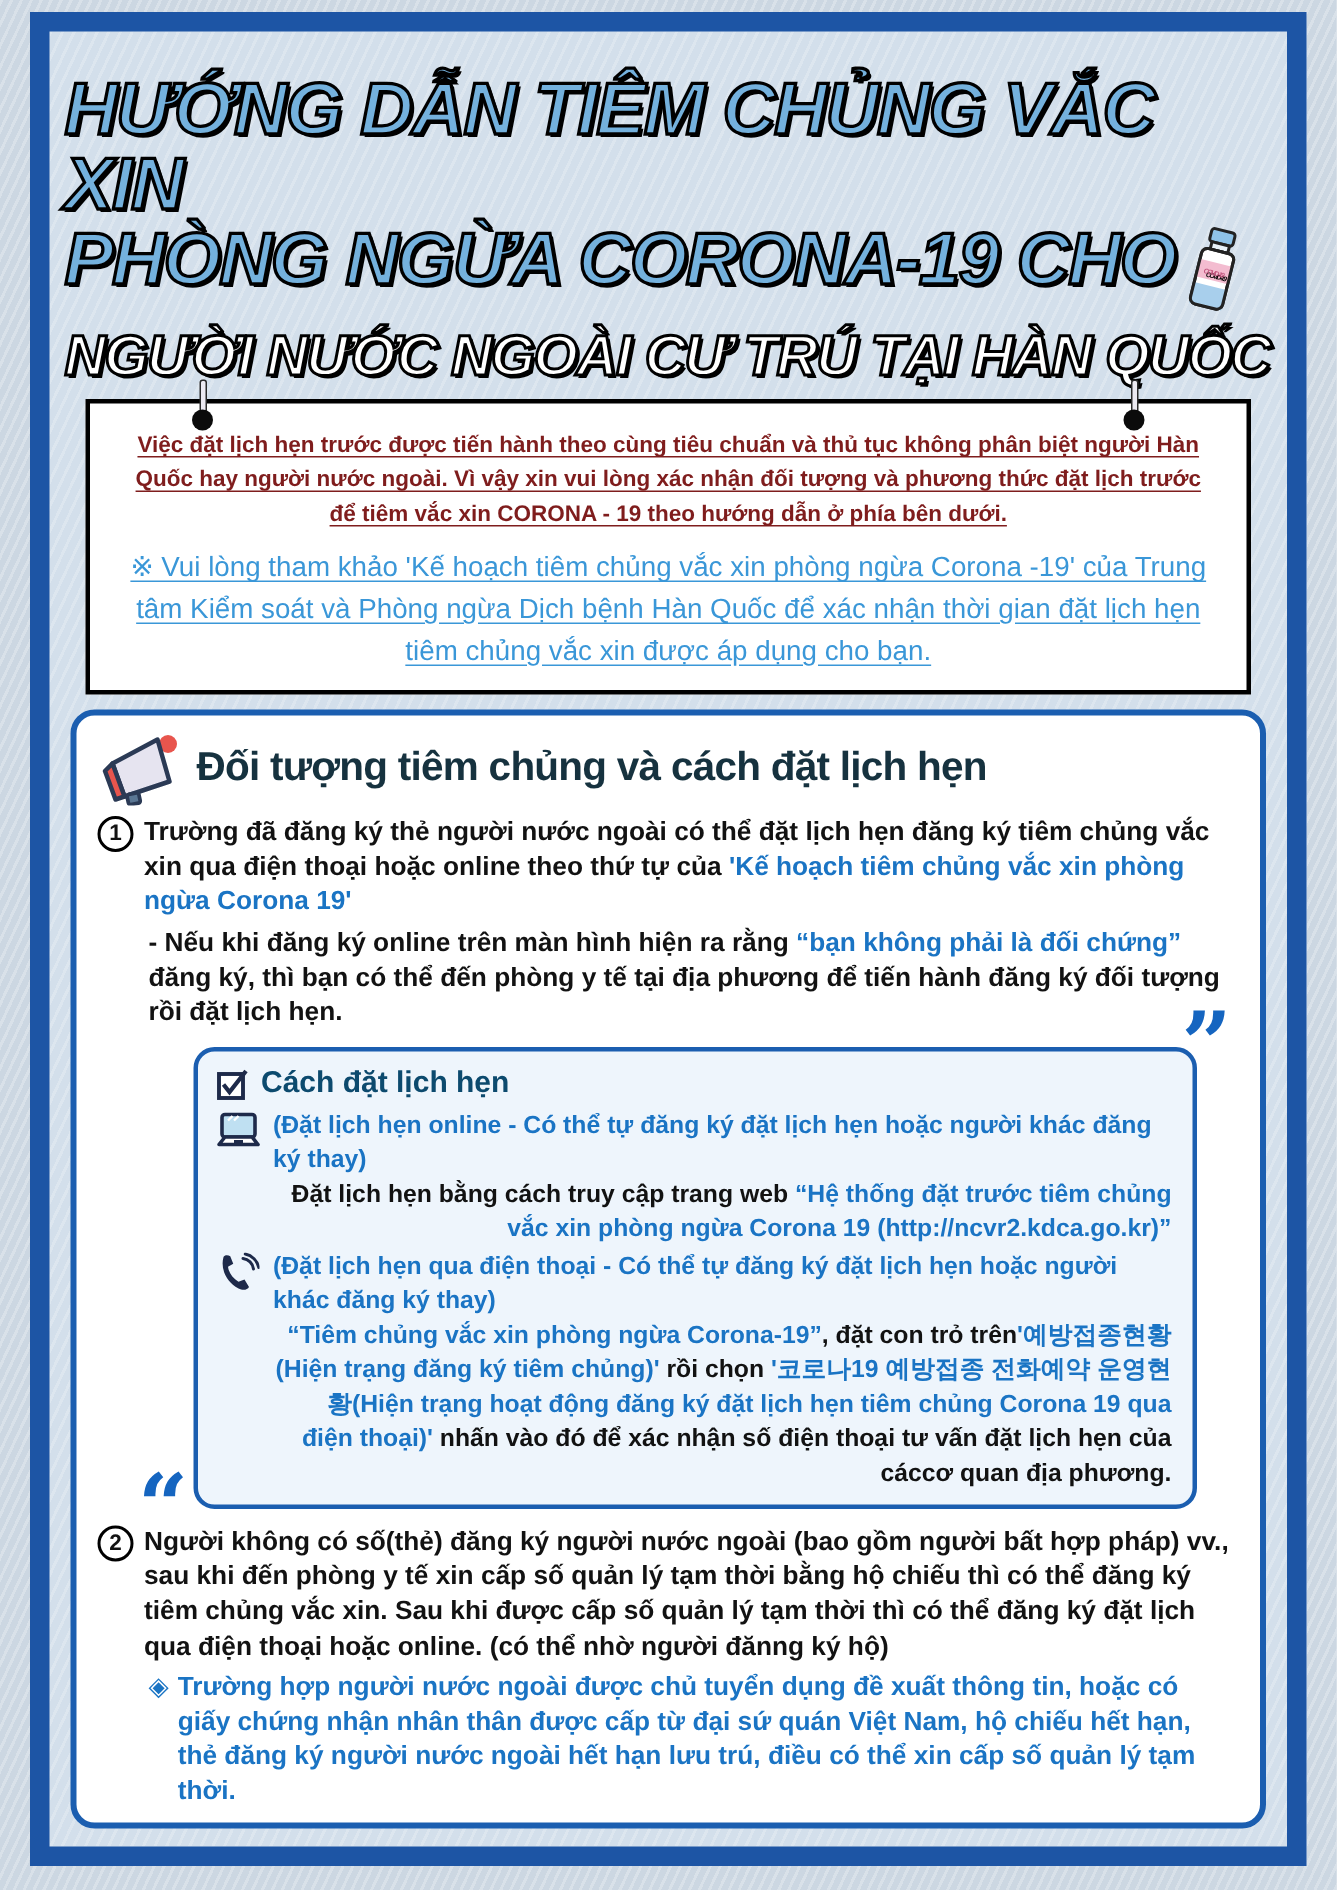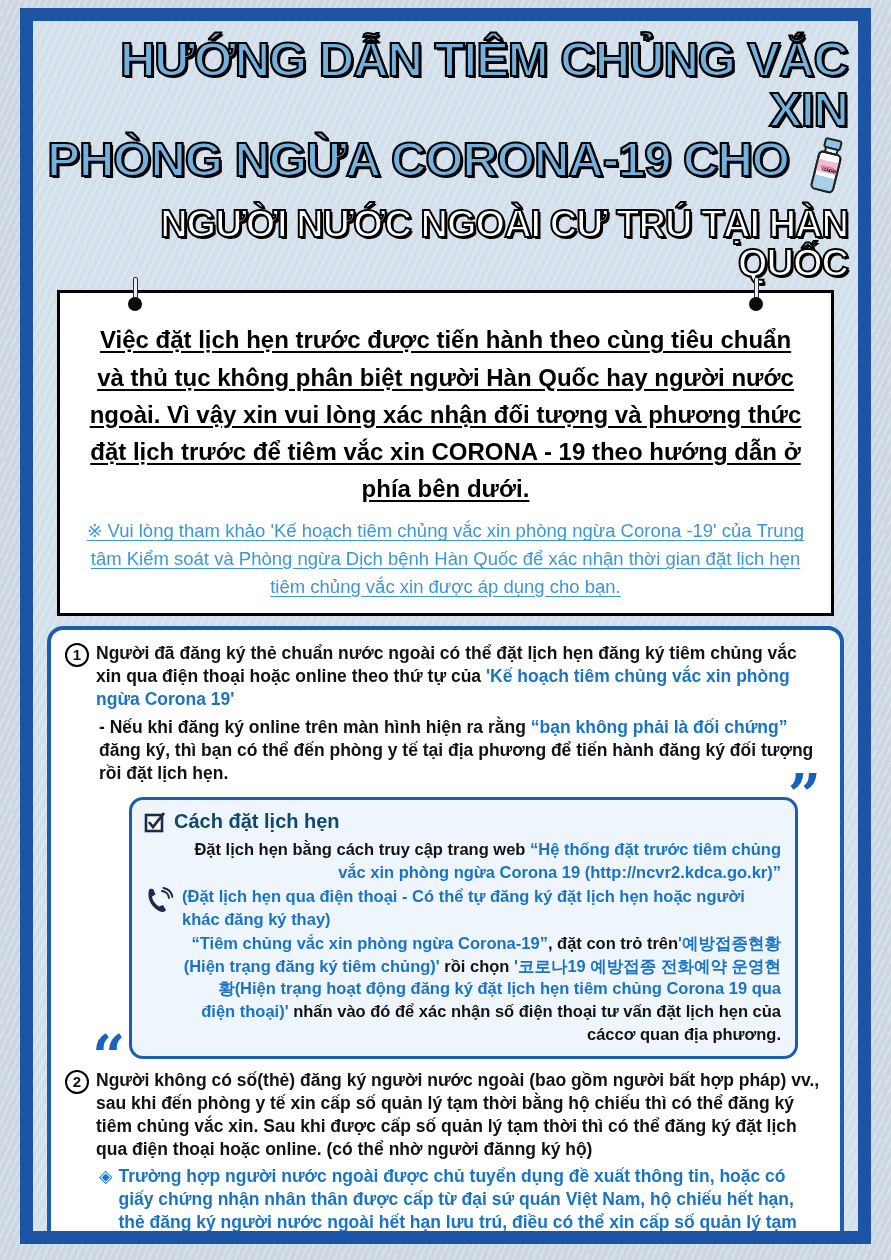--- a/index.html
+++ b/index.html
@@ -21,53 +21,53 @@
     border:13px solid #1d55a5;
     background:
       repeating-linear-gradient(115deg, rgba(255,255,255,.22) 0 2px, rgba(0,0,0,0) 2px 7px),
       #d3dfeb;
     padding:6px 10px 4px 10px;
     display:flex; flex-direction:column;
     overflow:hidden;
   }
 
   
-  .title-block { text-align:right; line-height:1.02; margin-top:8px; }
+  .title-block { text-align:left; line-height:1.02; margin-top:22px;font-style:italic; }
   .t-blue {
     font-weight:800; font-size:49px; letter-spacing:-1px;
     color:#74b1dd;
     -webkit-text-stroke:2.2px #000;
     text-shadow:2px 2px 0 #000;
   }
   .t-white {
     font-weight:800; font-size:38px; letter-spacing:-1px;
     color:#ffffff;
     -webkit-text-stroke:2px #000;
     text-shadow:2px 2px 0 #000;
     margin-top:6px;
   }
-  .t2-wrap { display:inline-flex; align-items:flex-start; gap:17px; }
+  .t2-wrap { display:inline-flex; align-items:flex-start; gap:4px; }
   .vial { margin-top:2px; }
 
   
   .notice {
     position:relative;
     background:#fff;
     border:3px solid #000;
     margin:8px 14px 0 14px;
     padding:16px 26px 12px 26px;
     text-align:center;
   }
   .pin { position:absolute; top:-16px; display:flex; flex-direction:column; align-items:center; }
   .pin-l { left:68px; } .pin-r { right:68px; }
   .pin .stem { width:5px; height:22px; background:#eceaf2; border:1.5px solid #2a2a2a; border-radius:2px; }
   .pin .ball { width:14px; height:14px; background:#0b0b0b; border-radius:50%; margin-top:-2px; }
   .notice-main {
-    color:#000000; font-weight:700; font-size:24px; line-height:1.55;
-    text-decoration:underline; text-underline-offset:3px;margin-top:12px;
+    color:#7f1d1d; font-weight:700; font-size:15px; line-height:1.55;
+    text-decoration:underline; text-underline-offset:3px;
   }
   .notice-note {
     color:#3a97d8; font-weight:400; font-size:18.5px; line-height:1.5; margin-top:10px;
     text-decoration:underline; text-underline-offset:3px;
   }
 
   
   .main-box {
     position:relative;
     background:#fff;
@@ -149,41 +149,61 @@
         </span>
       <span class="pin pin-r">
           <span class="stem"></span>
           <span class="ball"></span>
         </span>
       <p class="notice-main">Việc đặt lịch hẹn trước được tiến hành theo cùng tiêu chuẩn và thủ tục không phân biệt người Hàn Quốc hay người nước ngoài. Vì vậy xin vui lòng xác nhận đối tượng và phương thức đặt lịch trước để tiêm vắc xin CORONA - 19 theo hướng dẫn ở phía bên dưới.</p>
       <p class="notice-note">※ Vui lòng tham khảo 'Kế hoạch tiêm chủng vắc xin phòng ngừa Corona -19' của Trung tâm Kiểm soát và Phòng ngừa Dịch bệnh Hàn Quốc để xác nhận thời gian đặt lịch hẹn tiêm chủng vắc xin được áp dụng cho bạn.</p>
     </section>
 
     <section class="main-box">
+      <div class="sec-head">
+        <svg width="58" height="50" viewBox="0 0 58 50">
+          <circle cx="47" cy="9" r="6" fill="#e8554d"></circle>
+          <polygon points="10,22 40,6 48,34 18,44" fill="#e6e4f0" stroke="#2b3a55" stroke-width="3" stroke-linejoin="round"></polygon>
+          <polygon points="10,22 18,44 12,46 5,27" fill="#e8554d" stroke="#2b3a55" stroke-width="3" stroke-linejoin="round"></polygon>
+          <rect x="20" y="42" width="8" height="7" rx="1.5" fill="#5a7693" stroke="#2b3a55" stroke-width="2.5" transform="rotate(-12 24 45)"></rect>
+        </svg>
+        <h2>Đối tượng tiêm chủng và cách đặt lịch hẹn</h2>
+      </div>
 
       <div class="item">
         <span class="cnum">1</span>
-        <p><span>Người đã đăng ký thẻ chuẩn nước ngoài có thể đặt lịch hẹn đăng ký tiêm chủng vắc xin qua điện thoại hoặc online theo thứ tự của </span><span class="blue">'Kế hoạch tiêm chủng vắc xin phòng ngừa Corona 19'</span></p>
+        <p><span>Trường đã đăng ký thẻ người nước ngoài có thể đặt lịch hẹn đăng ký tiêm chủng vắc xin qua điện thoại hoặc online theo thứ tự của </span><span class="blue">'Kế hoạch tiêm chủng vắc xin phòng ngừa Corona 19'</span></p>
       </div>
       <div class="subitem">
         <span>- Nếu khi đăng ký online trên màn hình hiện ra rằng </span><span class="blue">“bạn không phải là đối chứng”</span><span> đăng ký, thì bạn có thể đến phòng y tế tại địa phương để tiến hành đăng ký đối tượng rồi đặt lịch hẹn.</span>
       </div>
 
       <div class="howto">
         <span class="qmark q-tr">”</span>
         <span class="qmark q-bl">“</span>
 
         <div class="howto-title">
           <svg width="22" height="22" viewBox="0 0 22 22">
             <rect x="2" y="4" width="16" height="16" fill="#fff" stroke="#1e2a4a" stroke-width="2.6"></rect>
             <polyline points="5,11 9,16 20,2" fill="none" stroke="#1e2a4a" stroke-width="2.8"></polyline>
           </svg>
           <b>Cách đặt lịch hẹn</b>
         </div>
 
+        <div class="hrow">
+          <span class="ic">
+            <svg width="30" height="26" viewBox="0 0 30 26">
+              <rect x="4" y="2" width="22" height="15" rx="2" fill="#bfe0f2" stroke="#1e2a4a" stroke-width="2.4"></rect>
+              <path d="M8 6 l3 -3 M12 6 l3 -3" stroke="#fff" stroke-width="1.6"></path>
+              <path d="M2 22 L6 17 H24 L28 22 Z" fill="#fff" stroke="#1e2a4a" stroke-width="2.4" stroke-linejoin="round"></path>
+              <rect x="12" y="19" width="6" height="2.4" fill="#1e2a4a"></rect>
+            </svg>
+          </span>
+          <p class="blue">(Đặt lịch hẹn online - Có thể tự đăng ký đặt lịch hẹn hoặc người khác đăng ký thay)</p>
+        </div>
         <p class="hpara"><span>Đặt lịch hẹn bằng cách truy cập trang web </span><span class="blue">“Hệ thống đặt trước tiêm chủng vắc xin phòng ngừa Corona 19 (http://ncvr2.kdca.go.kr)”</span></p>
 
         <div class="hrow">
           <span class="ic">
             <svg width="28" height="28" viewBox="0 0 28 28">
               <path d="M4 3 C2 10 5 19 14 24 C17 25.6 20 25 21 23 L18 18 L14 19.5 C10 17 7.5 13.5 7 9.5 L10.5 7.5 L8.5 2.5 C7 1.5 4.6 1.6 4 3 Z" fill="#1e2a4a"></path>
               <path d="M17 4 a8 8 0 0 1 7 7 M18.5 1 a11.5 11.5 0 0 1 9 9" fill="none" stroke="#1e2a4a" stroke-width="2" stroke-linecap="round"></path>
             </svg>
           </span>
           <p class="blue">(Đặt lịch hẹn qua điện thoại - Có thể tự đăng ký đặt lịch hẹn hoặc người khác đăng ký thay)</p>

